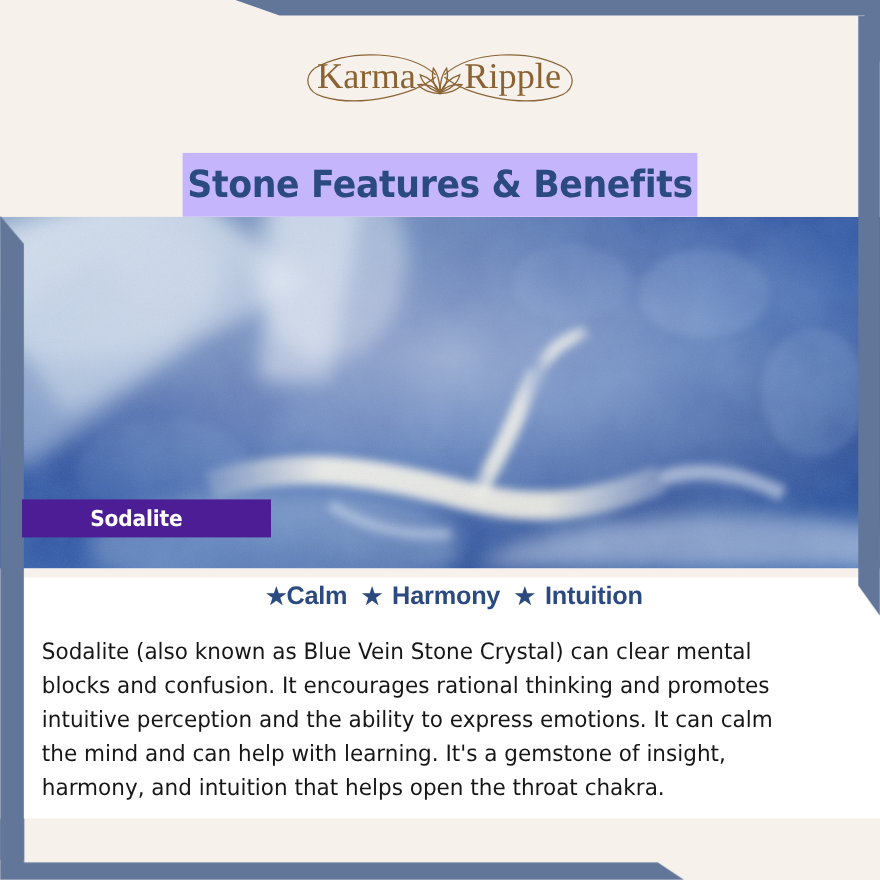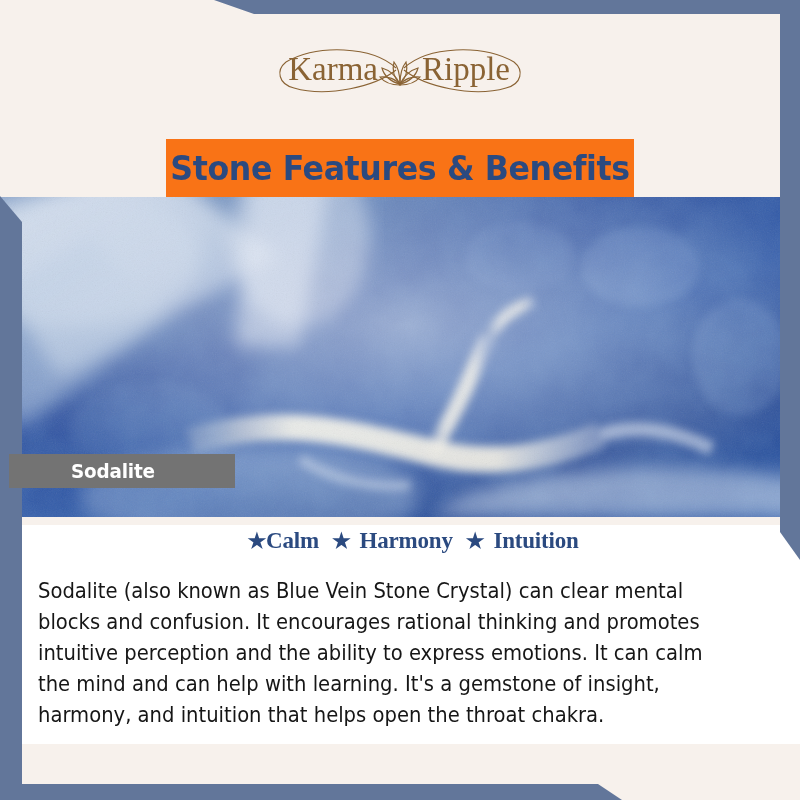--- a/index.html
+++ b/index.html
@@ -72,21 +72,21 @@
     z-index: 4;
     line-height: 1;
   }
   .logo svg { display: block; margin: 0 auto; }
 
   
   .title-banner {
     position: absolute;
     top: 139px; left: 166px;
     width: 468px; height: 58px;
-    background: #f97316;
+    background: #c4b5fd;
     z-index: 4;
     display: flex;
     align-items: center;
     justify-content: center;
   }
   .title-banner h1 {
     margin: 0;
     font-family: "DejaVu Sans", sans-serif;
     font-size: 34px;
     font-weight: bold;
@@ -102,23 +102,23 @@
     top: 197px; left: 0;
     width: 800px; height: 320px;
     overflow: hidden;
     z-index: 2;
   }
   .stone-photo svg { display: block; }
 
   
   .stone-label {
     position: absolute;
-    top: 454px; left: 9px;
+    top: 454px; left: 20px;
     width: 226px; height: 34px;
-    background: #737373;
+    background: #4c1d95;
     z-index: 5;
     display: flex;
     align-items: center;
   }
   .stone-label span {
     font-family: "DejaVu Sans", sans-serif;
     font-size: 20px;
     font-weight: bold;
     color: #ffffff;
     margin-left: 62px;
@@ -136,21 +136,21 @@
     z-index: 2;
   }
   .content-inner {
     position: absolute;
     top: 0; left: 22px;
     width: 758px;
   }
   .keywords {
     text-align: center;
     padding-top: 11px;
-    font-family: Liberation Serif, serif;
+    font-family: Liberation Sans, sans-serif;
     font-size: 23px;
     font-weight: bold;
     color: #2b4a80;
     letter-spacing: -0.2px;
     white-space: nowrap;
     margin-left: 24px;
   }
   .keywords .kw-star { font-size: 21px; }
   .keywords .kw-gap { display: inline-block; width: 9px; }
   .keywords .kw-gap-wide { display: inline-block; width: 13px; }

